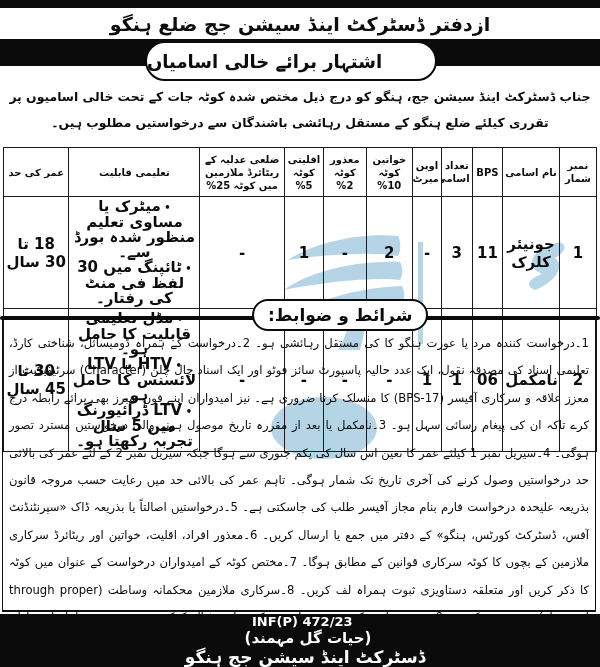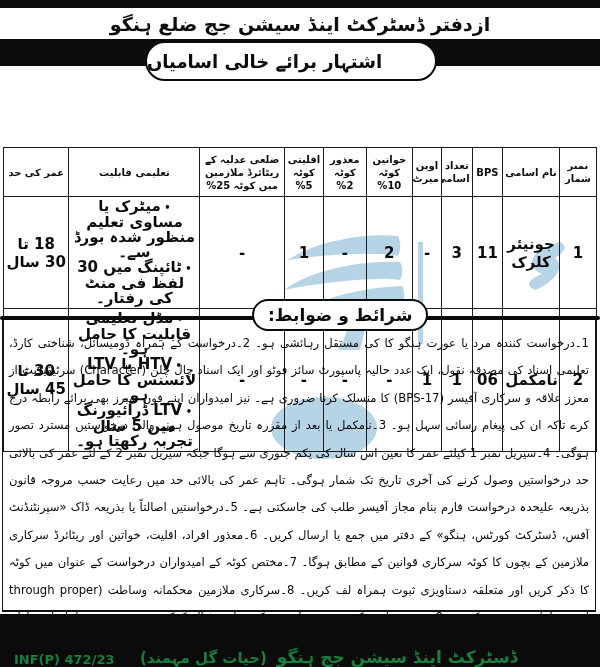--- a/index.html
+++ b/index.html
@@ -75,22 +75,22 @@
     border-left:1.6px solid #111;border-right:1.6px solid #111;border-bottom:2px solid #111;
     background:transparent;
   }
   .terms-text{
     direction:rtl;text-align:justify;text-align-last:center;
     font-size:11.6px;line-height:27.4px;padding:10px 6px 0;color:#090909;
   }
 
   
   .footer-bar{
-    left:0;top:614px;width:600px;height:53px;background:#0b0b0b;color:#15803d;
-    display:flex;align-items:flex-end;
+    left:0;top:614px;width:600px;height:53px;background:#0b0b0b;color:#ffffff;
+    display:flex;align-items:center;flex-direction:column;
   }
   .inf-number{direction:ltr;font-weight:bold;font-size:13px;margin-left:14px;width:110px;}
   .signatory-name{direction:rtl;font-weight:bold;font-size:15px;margin-left:16px;}
   .signatory-designation{direction:rtl;font-weight:bold;font-size:17px;margin-left:10px;}
   .footer-spacer{flex:1;}
 
   
   .watermark{left:258px;top:226px;width:342px;height:246px;z-index:0;pointer-events:none;}
 </style>
 </head>
@@ -118,20 +118,21 @@
 <div class="layer top-strip"></div>
 
 <div class="layer office-title">ازدفتر ڈسٹرکٹ اینڈ سیشن جج ضلع ہنگو</div>
 
 <div class="layer banner-band"></div>
 <div class="layer banner-box">
   <span>اشتہار برائے خالی اسامیاں</span>
 </div>
 
 <div class="layer intro">
+  <div class="intro-line1">جناب ڈسٹرکٹ اینڈ سیشن جج، ہنگو کو درج ذیل مختص شدہ کوٹہ جات کے تحت خالی اسامیوں پر تقرری کیلئے ضلع ہنگو کے مستقل رہائشی باشندگان سے درخواستیں مطلوب ہیں۔</div>
 </div>
 
 <div class="layer table-wrap">
   <table class="jobs">
     <tbody>
         <tr>
       <th class="c-sr">نمبر شمار</th>
       <th class="c-post">نام اسامی</th>
       <th class="c-bps">BPS</th>
       <th class="c-count">تعداد اسامی</th>

